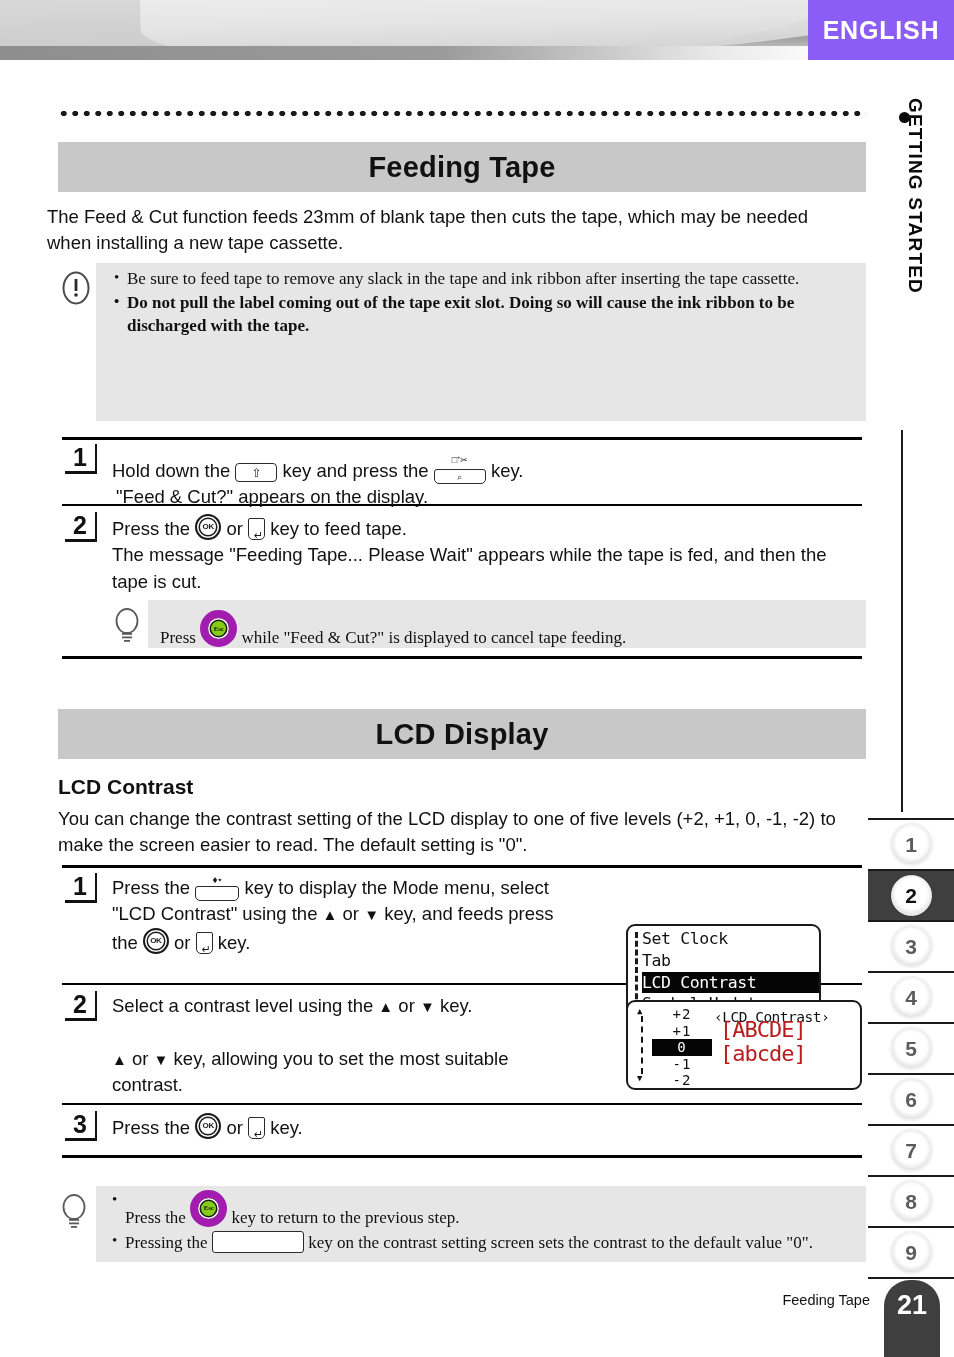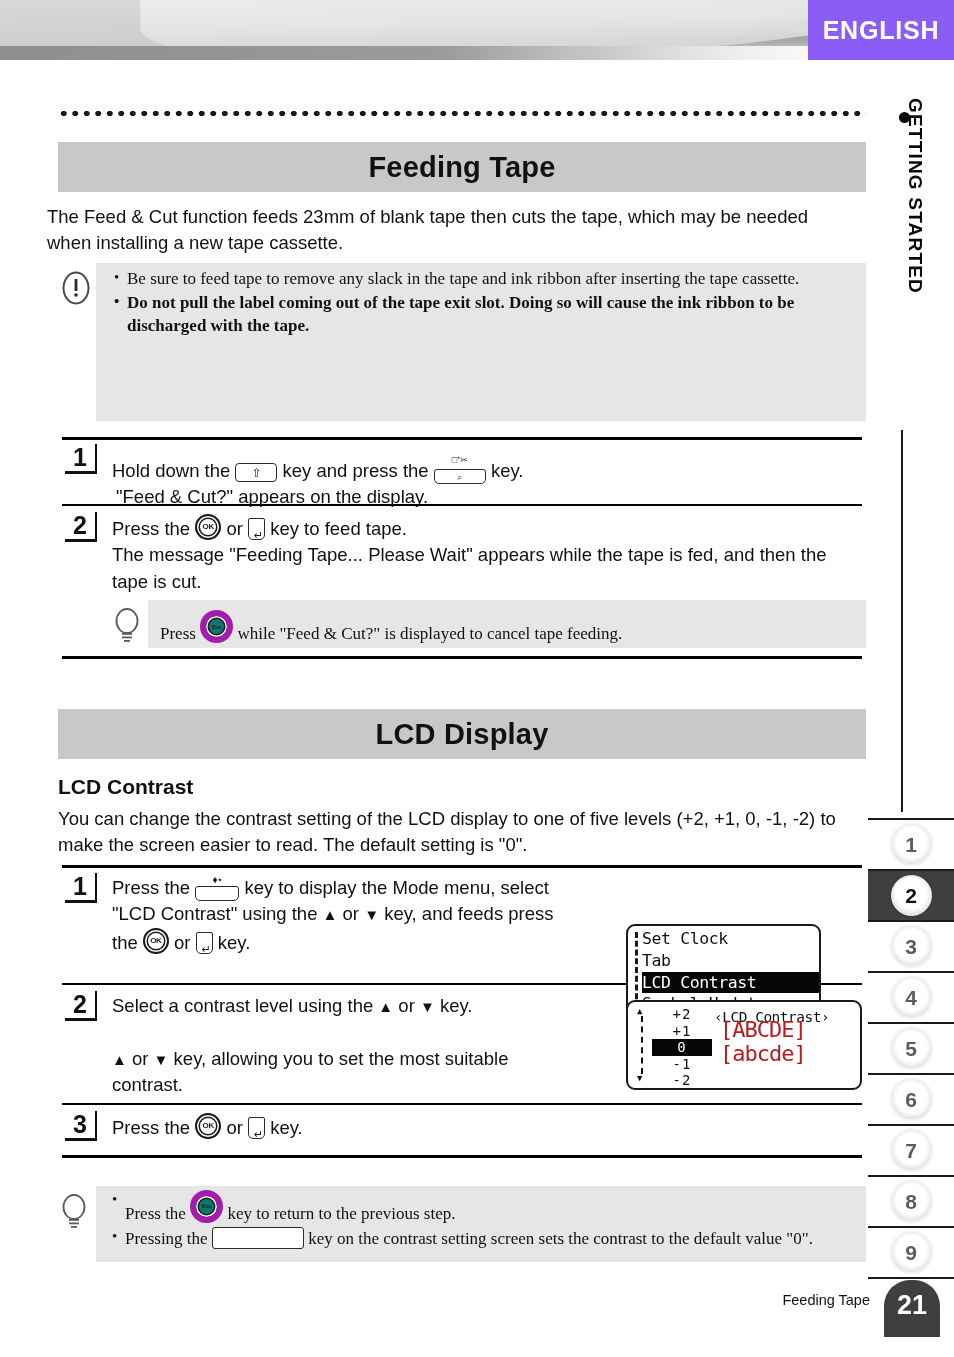--- a/index.html
+++ b/index.html
@@ -262,25 +262,25 @@
     transform: translate(-50%,-50%);
     font-size: 8px;
     font-weight: bold;
     color: #1a1a1a;
     letter-spacing: -.3px;
   }
   .key-esc {
     display: inline-block;
     width: 21px; height: 21px;
     border-radius: 50%;
-    border: 6px solid #a21caf;
+    border: 8px solid #a21caf;
     box-shadow: inset 0 0 0 1.5px #fff, inset 0 0 0 3px #1a1a1a;
     position: relative;
     vertical-align: -4px;
-    background: #0f766e;
+    background: #84cc16;
     text-decoration: underline;
   }
   .key-esc span {
     position: absolute;
     left: 50%; top: 50%;
     transform: translate(-50%,-50%);
     font-size: 7px;
     font-weight: bold;
     color: #1a1a1a;
     letter-spacing: -.3px;
@@ -452,21 +452,21 @@
   }
   .tab-cell.active .tab-circle { color: #111; }
   .tabs-bottom-rule {
     border-top: 2px solid #1a1a1a;
     height: 0;
   }
 
   .page-badge {
     position: absolute;
     left: 884px; top: 1280px;
-    width: 56px; height: 57px;
+    width: 56px; height: 77px;
     background: #3f3f3f;
     border-radius: 26px 26px 0 0;
     color: #fff;
     font-size: 27px;
     font-weight: bold;
     display: flex;
     align-items: flex-start;
     justify-content: center;
     padding-top: 10px;
     box-sizing: border-box;

